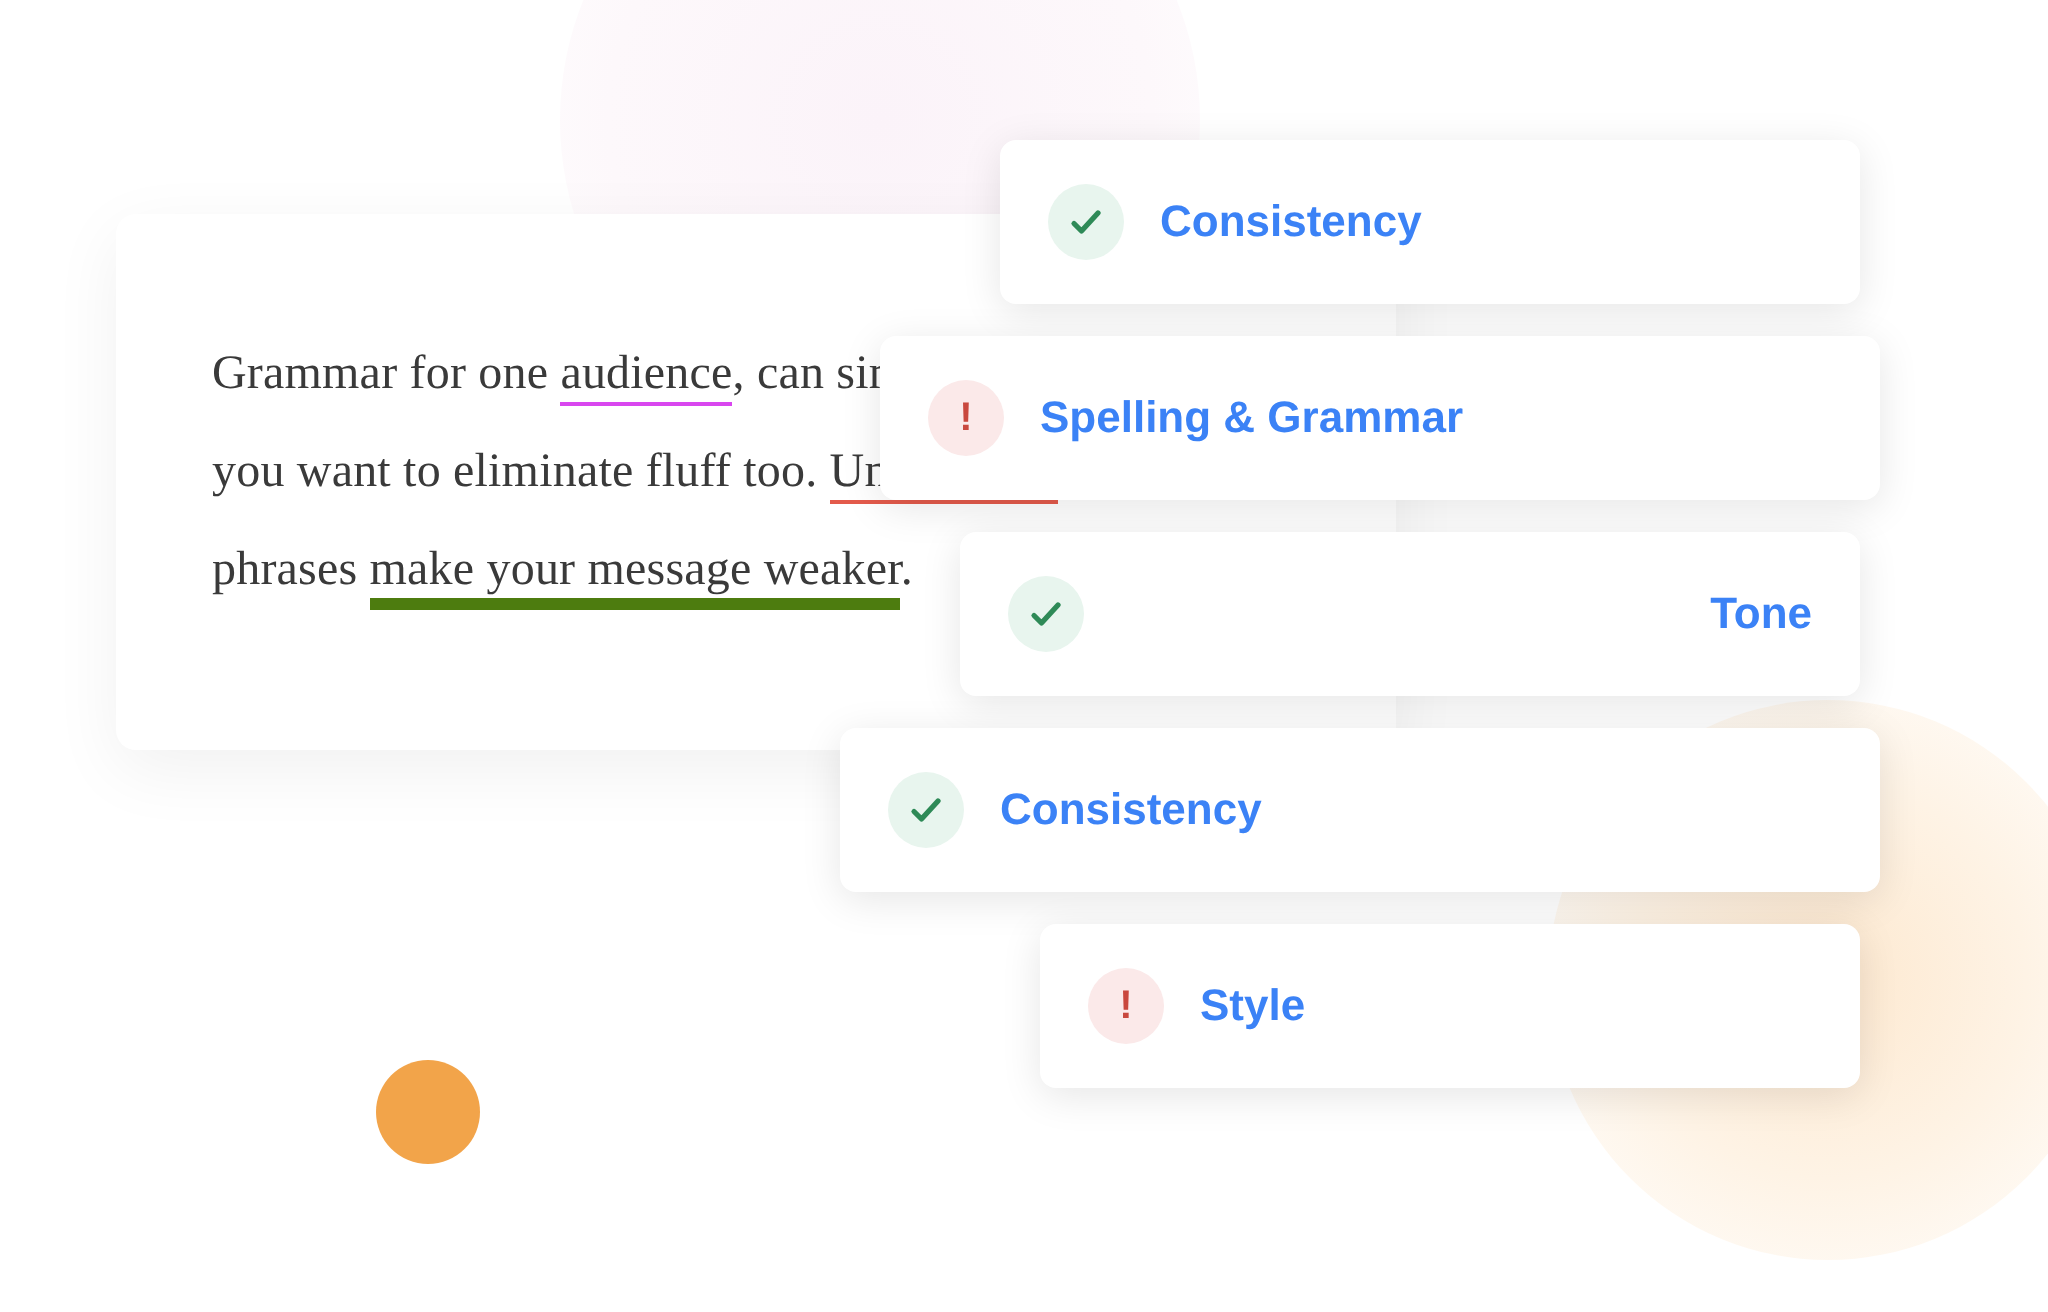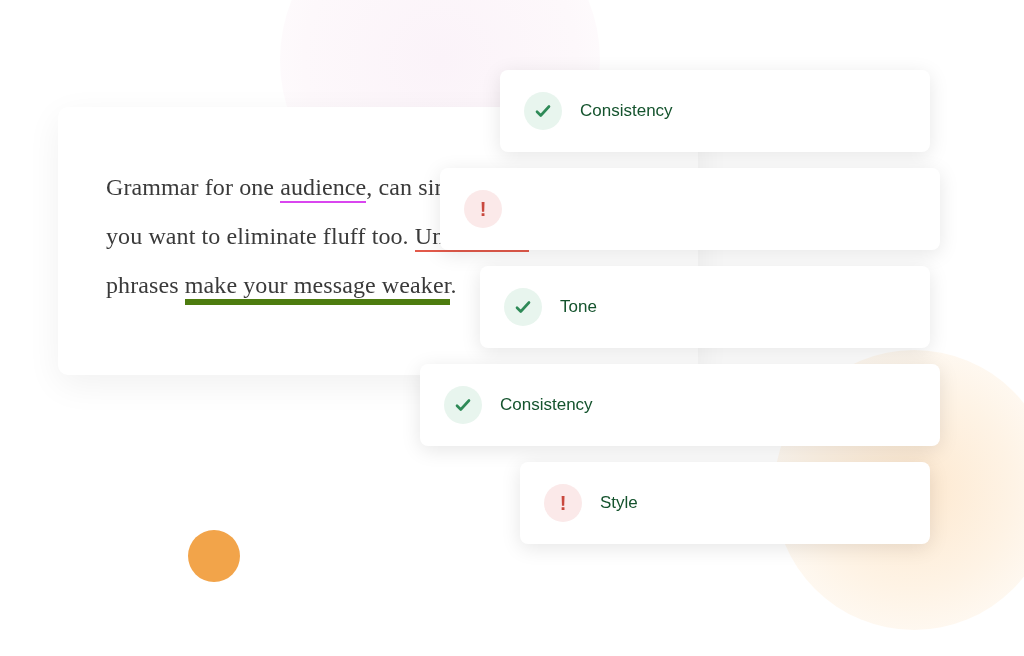--- a/index.html
+++ b/index.html
@@ -106,28 +106,28 @@
       width: 18px;
       height: 18px;
     }
     .exclaim {
       color: #c9483e;
       font-weight: 700;
       font-size: 20px;
       line-height: 1;
     }
     .check-label {
-      font-size: 17px;
-      color: #14532d;
-      font-weight: 400;
+      font-size: 22px;
+      color: #3b82f6;
+      font-weight: 700;
     }
     
     .card-0 { left: 80px; top: 0px;   width: 430px; }
     .card-1 { left: 20px; top: 98px;  width: 500px; }
-    .card-2 { left: 60px; top: 196px; width: 450px; }
+    .card-2 { left: 60px; top: 196px; width: 450px; justify-content: space-between; }
     .card-3 { left: 0px;  top: 294px; width: 520px; }
     .card-4 { left: 100px; top: 392px; width: 410px; }
   </style>
 </head>
 <body>
 
 <div class="bg-circle-1"></div>
 <div class="bg-circle-2"></div>
 <div class="orange-dot"></div>
 
@@ -141,20 +141,21 @@
         <svg viewBox="0 0 24 24" fill="none" stroke="#2e8a57" stroke-width="3.5" stroke-linecap="round" stroke-linejoin="round">
           <polyline points="4 13 9 18 20 6"></polyline>
         </svg>
       </div>
       <span class="check-label">Consistency</span>
     </div>
     <div class="check-card card-1">
       <div class="check-icon fail">
         <span class="exclaim">!</span>
       </div>
+      <span class="check-label">Spelling &amp; Grammar</span>
     </div>
     <div class="check-card card-2">
       <div class="check-icon pass">
         <svg viewBox="0 0 24 24" fill="none" stroke="#2e8a57" stroke-width="3.5" stroke-linecap="round" stroke-linejoin="round">
           <polyline points="4 13 9 18 20 6"></polyline>
         </svg>
       </div>
       <span class="check-label">Tone</span>
     </div>
     <div class="check-card card-3">

